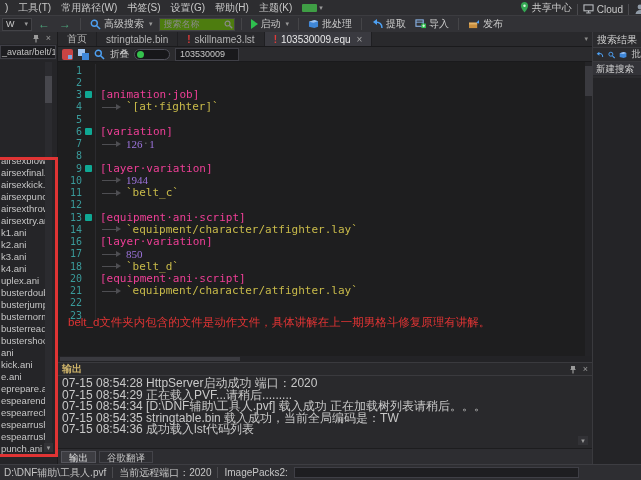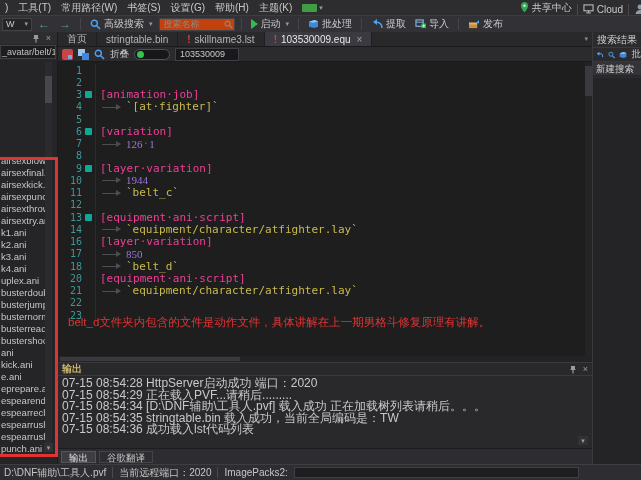--- a/index.html
+++ b/index.html
@@ -20,21 +20,21 @@
   
   .toolbar{position:absolute;left:0;top:15px;width:641px;height:17px;background:#323236;
            border-top:1px solid #3c3c40;display:flex;align-items:center;gap:3px;
            font-size:10px;padding:0 2px;}
   .tb-combo{width:30px;height:13px;background:#252528;border:1px solid #434347;
             display:flex;align-items:center;justify-content:space-between;padding:0 3px;font-size:9px;}
   .nav-arrow{color:#4da37a;font-size:12px;font-weight:bold;padding:0 3px;line-height:13px;}
   .tb-sep{width:1px;height:12px;background:#454548;margin:0 3px;}
   .tb-btn{display:flex;align-items:center;gap:3px;padding:0 3px;white-space:nowrap;}
   .tb-input{position:relative;width:76px;height:13px;}
-  .tb-input input{width:100%;height:100%;background:#c2410c;border:1px solid #434347;
+  .tb-input input{width:100%;height:100%;background:#4d7c0f;border:1px solid #434347;
                   color:#c9c9c9;font-size:9px;padding:0 28px 0 4px;outline:none;
                   font-family:"Liberation Sans","DejaVu Sans",sans-serif;}
   .tb-input input::placeholder{color:#8a8a8a;}
   .tb-input .in-mag{position:absolute;right:2px;top:2px;}
   .play-tri{width:0;height:0;border-left:7px solid #2fbf4f;border-top:5px solid transparent;
             border-bottom:5px solid transparent;}
   
   .sidebar{position:absolute;left:0;top:32px;width:58px;bottom:16px;background:#28282b;
            border-right:1px solid #1b1b1d;}
   .sb-head{height:12px;display:flex;justify-content:flex-end;align-items:center;gap:6px;

